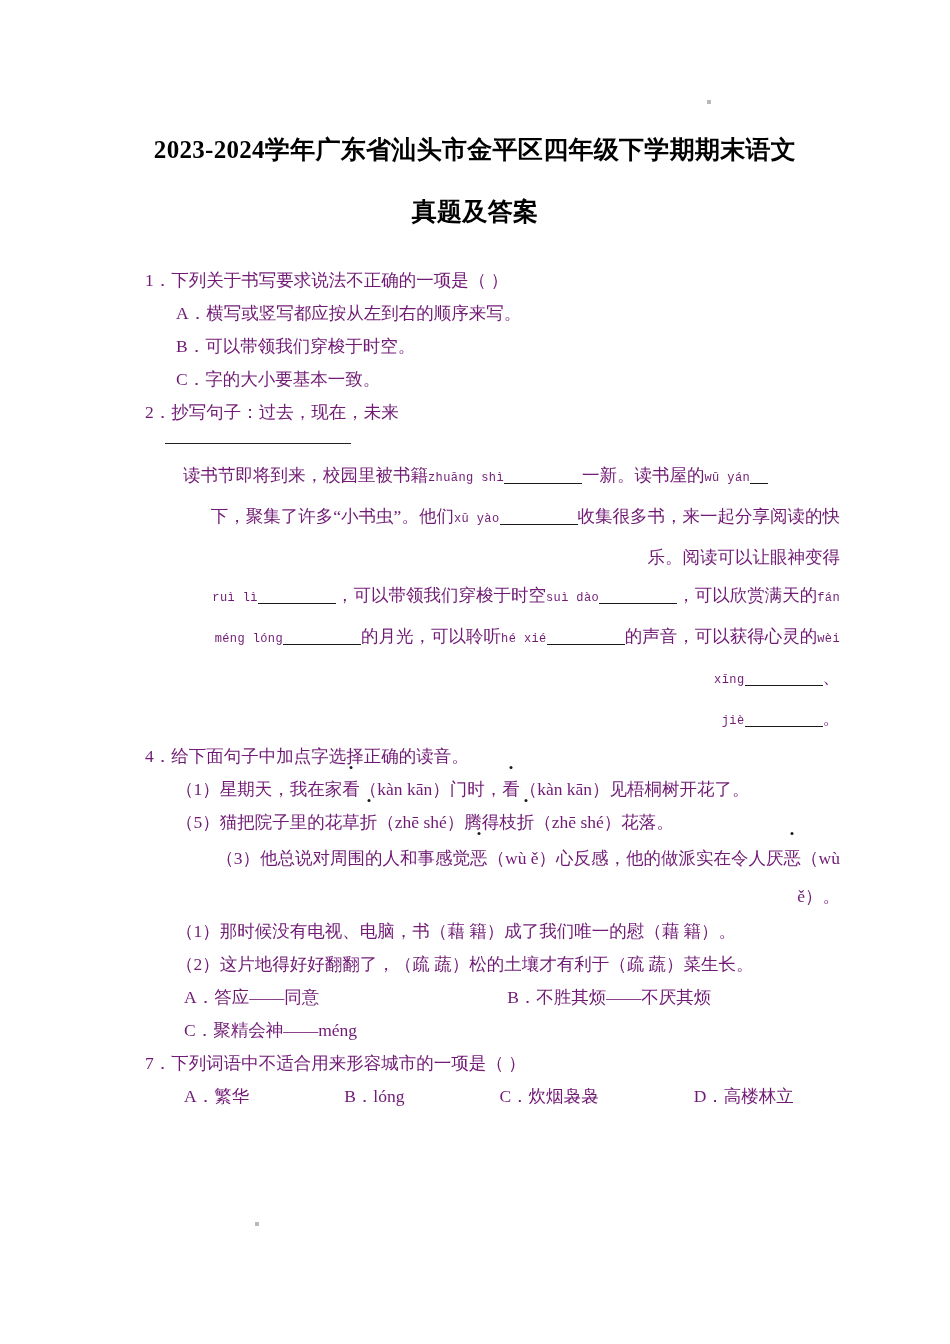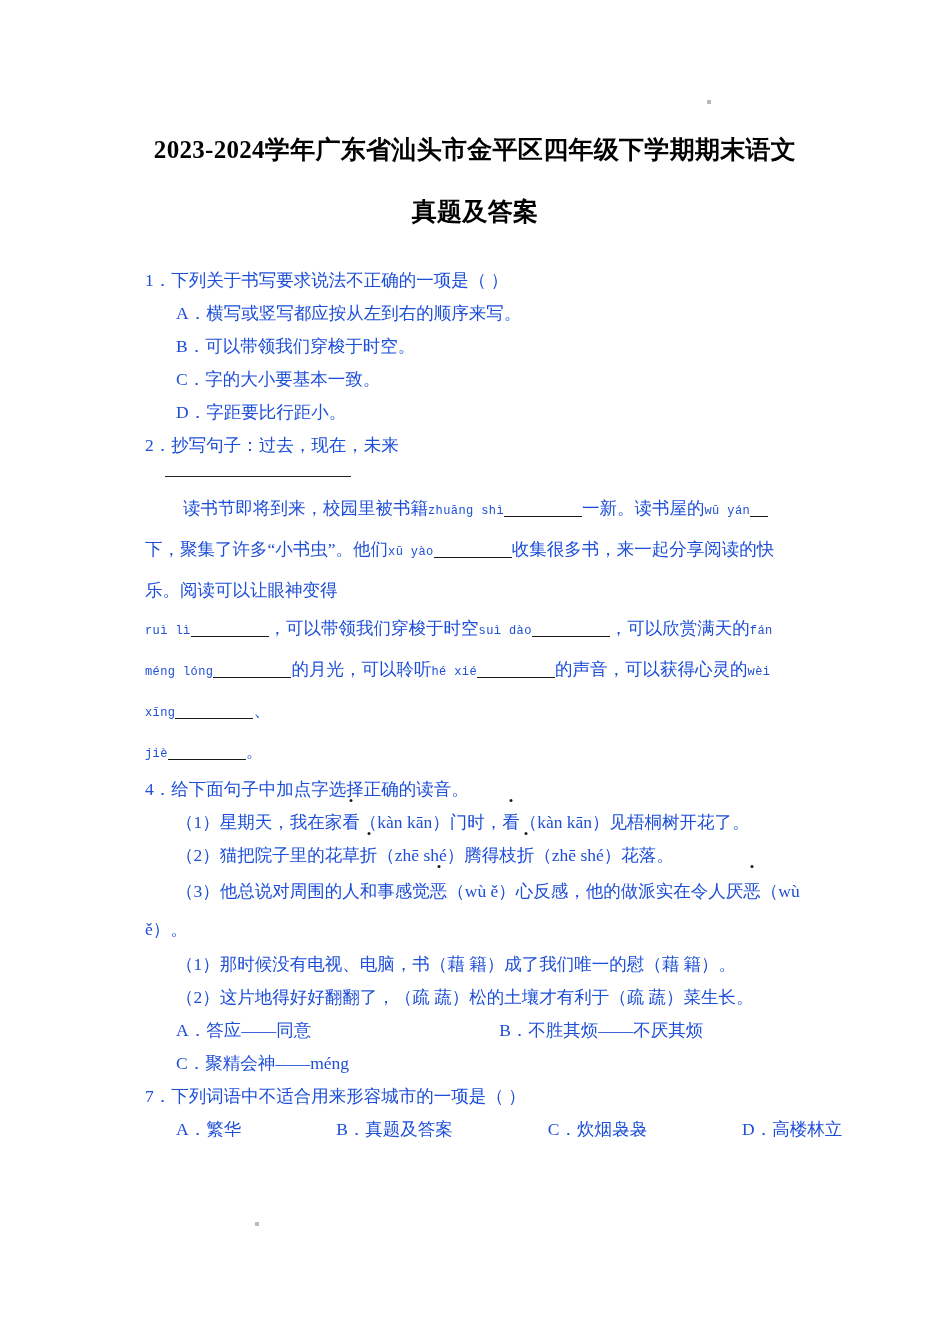--- a/index.html
+++ b/index.html
@@ -50,21 +50,21 @@
   #speck-top { left: 707px; top: 100px; }
   #speck-bottom { left: 255px; top: 1222px; width: 4px; height: 4px; }
 
   
   .qlist {
     margin-top: 26px;
   }
   .q {
     font-size: 17.5px;
     line-height: 33px;
-    color: #1d4ed8;
+    color: #701a75;
   }
   .q-stem {
     padding-left: 145px;
     text-indent: 0;
     white-space: nowrap;
   }
   .q-opt {
     padding-left: 176px;
     white-space: nowrap;
   }
@@ -79,26 +79,28 @@
     text-align: justify;
     line-height: 38px;
   }
   .q-para.indent2 {
     text-indent: 38px;
   }
   .q-para-noind {
     padding-left: 145px;
     padding-right: 110px;
     line-height: 38px;
+    text-align: right;
   }
 
   
   .opt-row {
     padding-left: 176px;
     white-space: nowrap;
+    margin-left: 8px;
   }
   .opt-row .gap-a { display: inline-block; width: 188px; }
   .opt-row .gap-b { display: inline-block; width: 95px; }
   .opt-row .gap-c { display: inline-block; width: 95px; }
 
   
   .py {
     font-family: "Liberation Mono", "DejaVu Sans Mono", monospace;
     font-size: 12px;
     letter-spacing: 0.4px;
@@ -154,21 +156,20 @@
     <div class="title-line second">真题及答案</div>
   </div>
 
   <div class="qlist">
 
     <div class="q">
       <div class="q-stem">1．下列关于书写要求说法不正确的一项是（        ）</div>
       <div class="q-opt">A．横写或竖写都应按从左到右的顺序来写。</div>
       <div class="q-opt">B．可以带领我们穿梭于时空。</div>
       <div class="q-opt">C．字的大小要基本一致。</div>
-      <div class="q-opt">D．字距要比行距小。</div>
     </div>
 
     <div class="q">
       <div class="q-stem">2．抄写句子：过去，现在，未来</div>
       <div class="answer-rule"></div>
     </div>
 
     <div class="q">
 
       <div class="q-para indent2"><span>读书节即将到来，校园里被书籍</span><span class="py">zhuāng shì</span><span class="blank w-long"></span><span>一新。读书屋的</span><span class="py">wū yán</span><span class="blank w-short"></span></div>
@@ -184,35 +185,35 @@
       <div class="q-para-noind"><span class="py">xīng</span><span class="blank w-long"></span><span>、</span></div>
 
       <div class="q-para-noind"><span class="py">jiè</span><span class="blank w-long"></span><span>。</span></div>
     </div>
 
     <div class="q">
       <div class="q-stem">4．给下面句子中加点字选择正确的读音。</div>
 
       <div class="q-sub"><span>（1）星期天，我在家</span><span class="dotchar">看</span><span>（kàn kān）门时，</span><span class="dotchar">看</span><span>（kàn kān）见梧桐树开花了。</span></div>
 
-      <div class="q-sub"><span>（2）猫把院子里的花草</span><span class="dotchar">折</span><span>（zhē shé）腾得枝</span><span class="dotchar">折</span><span>（zhē shé）花落。</span></div>
+      <div class="q-sub"><span>（5）猫把院子里的花草</span><span class="dotchar">折</span><span>（zhē shé）腾得枝</span><span class="dotchar">折</span><span>（zhē shé）花落。</span></div>
 
       <div class="q-para-noind" style="padding-left:176px;"><span>（3）他总说对周围的人和事感觉</span><span class="dotchar">恶</span><span>（wù ě）心反感，他的做派实在令人厌</span><span class="dotchar">恶</span><span>（wù</span></div>
       <div class="q-para-noind"><span>ě）。</span></div>
     </div>
 
     <div class="q">
       <div class="q-sub">（1）那时候没有电视、电脑，书（藉    籍）成了我们唯一的慰（藉    籍）。</div>
       <div class="q-sub">（2）这片地得好好翻翻了，（疏    蔬）松的土壤才有利于（疏    蔬）菜生长。</div>
     </div>
 
     <div class="q">
       <div class="opt-row"><span>A．答应——同意</span><span class="gap-a"></span><span>B．不胜其烦——不厌其烦</span></div>
       <div class="opt-row"><span>C．聚精会神——méng</span></div>
     </div>
 
     <div class="q">
       <div class="q-stem">7．下列词语中不适合用来形容城市的一项是（       ）</div>
-      <div class="opt-row"><span>A．繁华</span><span class="gap-b"></span><span>B．真题及答案</span><span class="gap-c"></span><span>C．炊烟袅袅</span><span class="gap-c"></span><span>D．高楼林立</span></div>
+      <div class="opt-row"><span>A．繁华</span><span class="gap-b"></span><span>B．lóng</span><span class="gap-c"></span><span>C．炊烟袅袅</span><span class="gap-c"></span><span>D．高楼林立</span></div>
     </div>
 
   </div>
 </div>
 
 </body></html>

